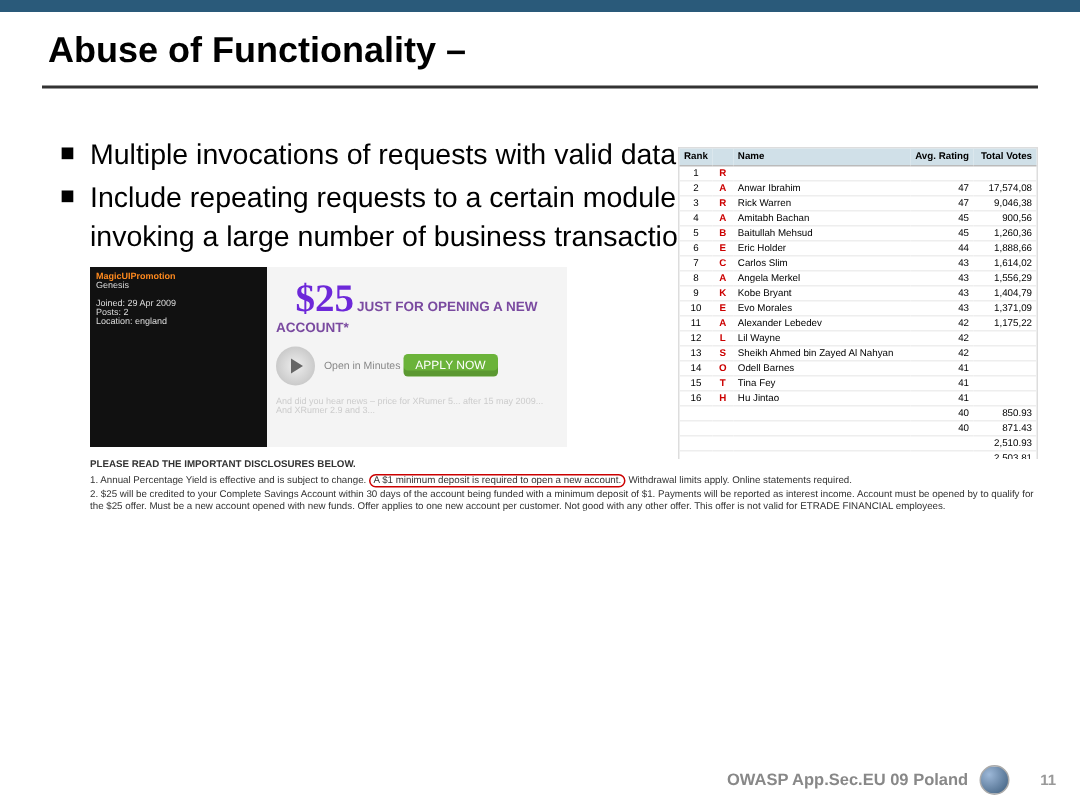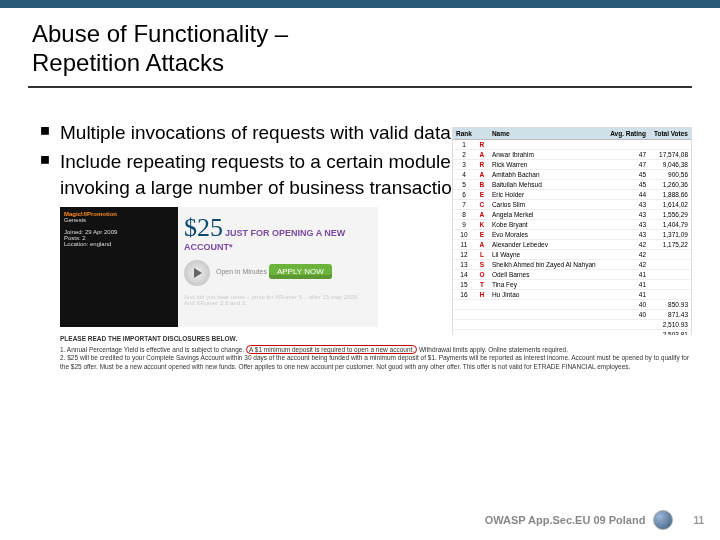--- a/index.html
+++ b/index.html
@@ -11,21 +11,21 @@
     position: relative;
     overflow: hidden;
   }
   .topbar {
     height: 8px;
     background: #2a5a7a;
     width: 100%;
   }
   .title {
     font-size: 24px;
-    font-weight: normal;
+    font-weight: bold;
     padding: 12px 0 8px 32px;
     color: #000;
     line-height: 1.2;
   }
   .title-underline {
     height: 2px;
     background: #333;
     margin: 0 28px 14px 28px;
   }
   .bullets {
@@ -69,23 +69,24 @@
     left: 118px; top: 0;
     width: 200px; height: 120px;
     background: #f4f4f4;
     padding: 6px;
     font-size: 7px;
     color: #333;
   }
   .ad .bignum {
     font-family: Georgia, serif;
     font-size: 26px;
-    color: #0c4a6e;
-    font-weight: normal;
+    color: #6d28d9;
+    font-weight: bold;
     display: inline;
+    margin-left: 13px;
   }
   .ad .opentext {
     color: #7a4aa0;
     font-size: 9px;
     font-weight: bold;
     line-height: 1.1;
   }
   .ad .apply {
     display: inline-block;
     margin-top: 6px;
@@ -180,21 +181,20 @@
   }
   .pagenum { color: #999; font-size: 10px; margin-left: 12px; }
 </style>
 </head>
 <body>
 
 <div class="topbar"></div>
 
 <div class="title">
   <span>Abuse of Functionality –</span><br>
-  <span>Repetition Attacks</span>
 </div>
 <div class="title-underline"></div>
 
 <ul class="bullets">
   <li>Multiple invocations of requests with valid data</li>
   <li>Include repeating requests to a certain module with the intention of invoking a large number of business transactions</li>
 </ul>
 
 <div class="collage">
 

